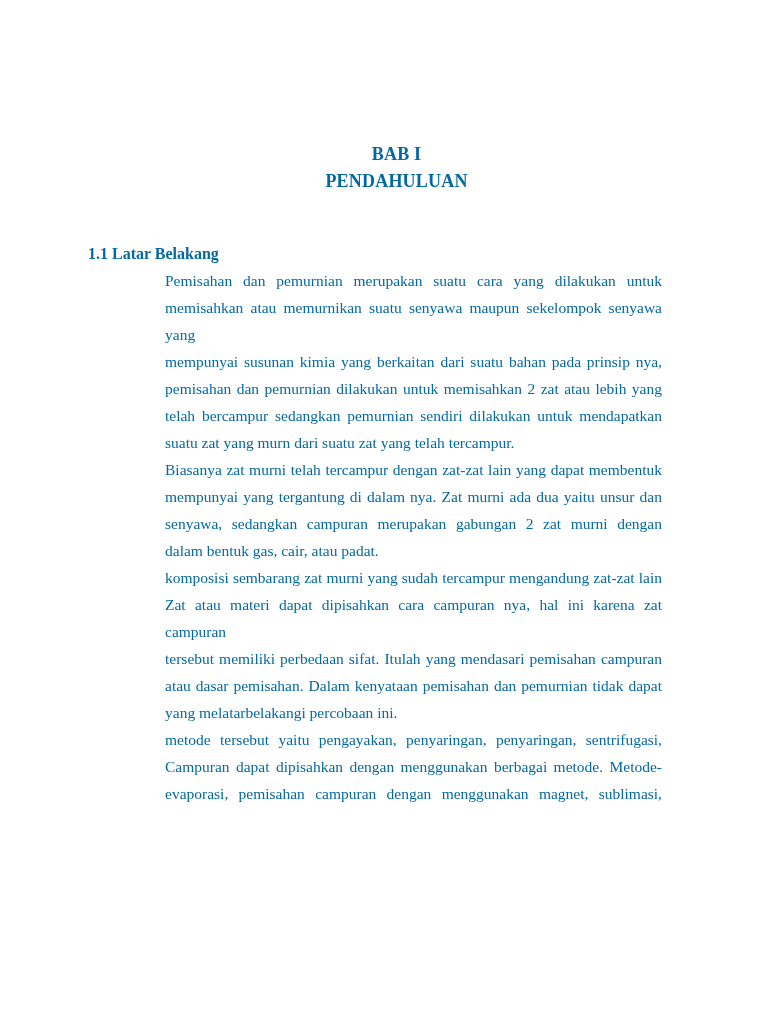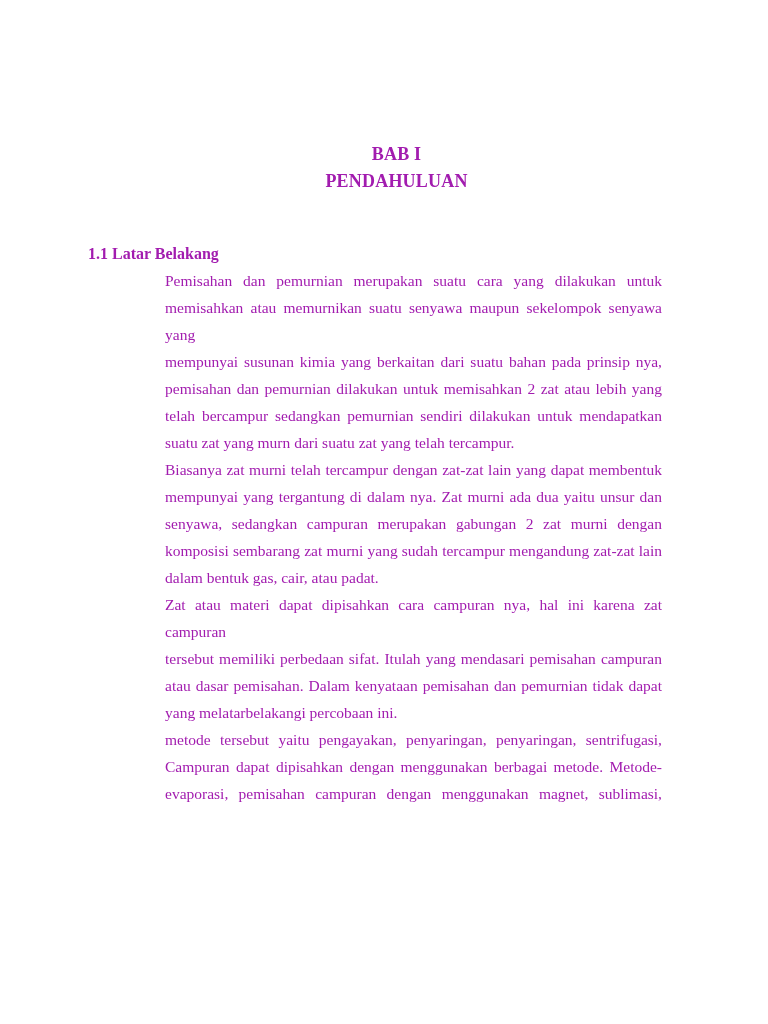--- a/index.html
+++ b/index.html
@@ -7,21 +7,21 @@
     padding: 0;
     background: #ffffff;
   }
   .page {
     position: relative;
     width: 768px;
     height: 1024px;
     background: #ffffff;
     overflow: hidden;
     font-family: "Liberation Serif", "DejaVu Serif", serif;
-    color: #a21caf;
+    color: #0369a1;
     box-sizing: border-box;
     padding-top: 141px;
   }
   .title-block {
     margin-left: 131px;
     width: 531px;
     text-align: center;
   }
   .title-line {
     font-weight: bold;
@@ -77,22 +77,22 @@
       <div class="line">mempunyai susunan kimia yang berkaitan dari suatu bahan pada prinsip nya,</div>
       <div class="line">pemisahan dan pemurnian dilakukan untuk memisahkan 2 zat atau lebih yang</div>
       <div class="line">telah bercampur sedangkan pemurnian sendiri dilakukan untuk mendapatkan</div>
       <div class="line last">suatu zat yang murn dari suatu zat yang telah tercampur.</div>
     </div>
 
     <div class="paragraph spaced">
       <div class="line">Biasanya zat murni telah tercampur dengan zat-zat lain yang dapat membentuk</div>
       <div class="line">mempunyai yang tergantung di dalam nya. Zat murni ada dua yaitu unsur dan</div>
       <div class="line">senyawa, sedangkan campuran merupakan gabungan 2 zat murni dengan</div>
+      <div class="line last">dalam bentuk gas, cair, atau padat.</div>
       <div class="line">komposisi sembarang zat murni yang sudah tercampur mengandung zat-zat lain</div>
-      <div class="line last">dalam bentuk gas, cair, atau padat.</div>
     </div>
 
     <div class="paragraph spaced">
       <div class="line">Zat atau materi dapat dipisahkan cara campuran nya, hal ini karena zat campuran</div>
       <div class="line">tersebut memiliki perbedaan sifat. Itulah yang mendasari pemisahan campuran</div>
       <div class="line">atau dasar pemisahan. Dalam kenyataan pemisahan dan pemurnian tidak dapat</div>
       <div class="line last">yang melatarbelakangi percobaan ini.</div>
     </div>
 
     <div class="paragraph spaced">

